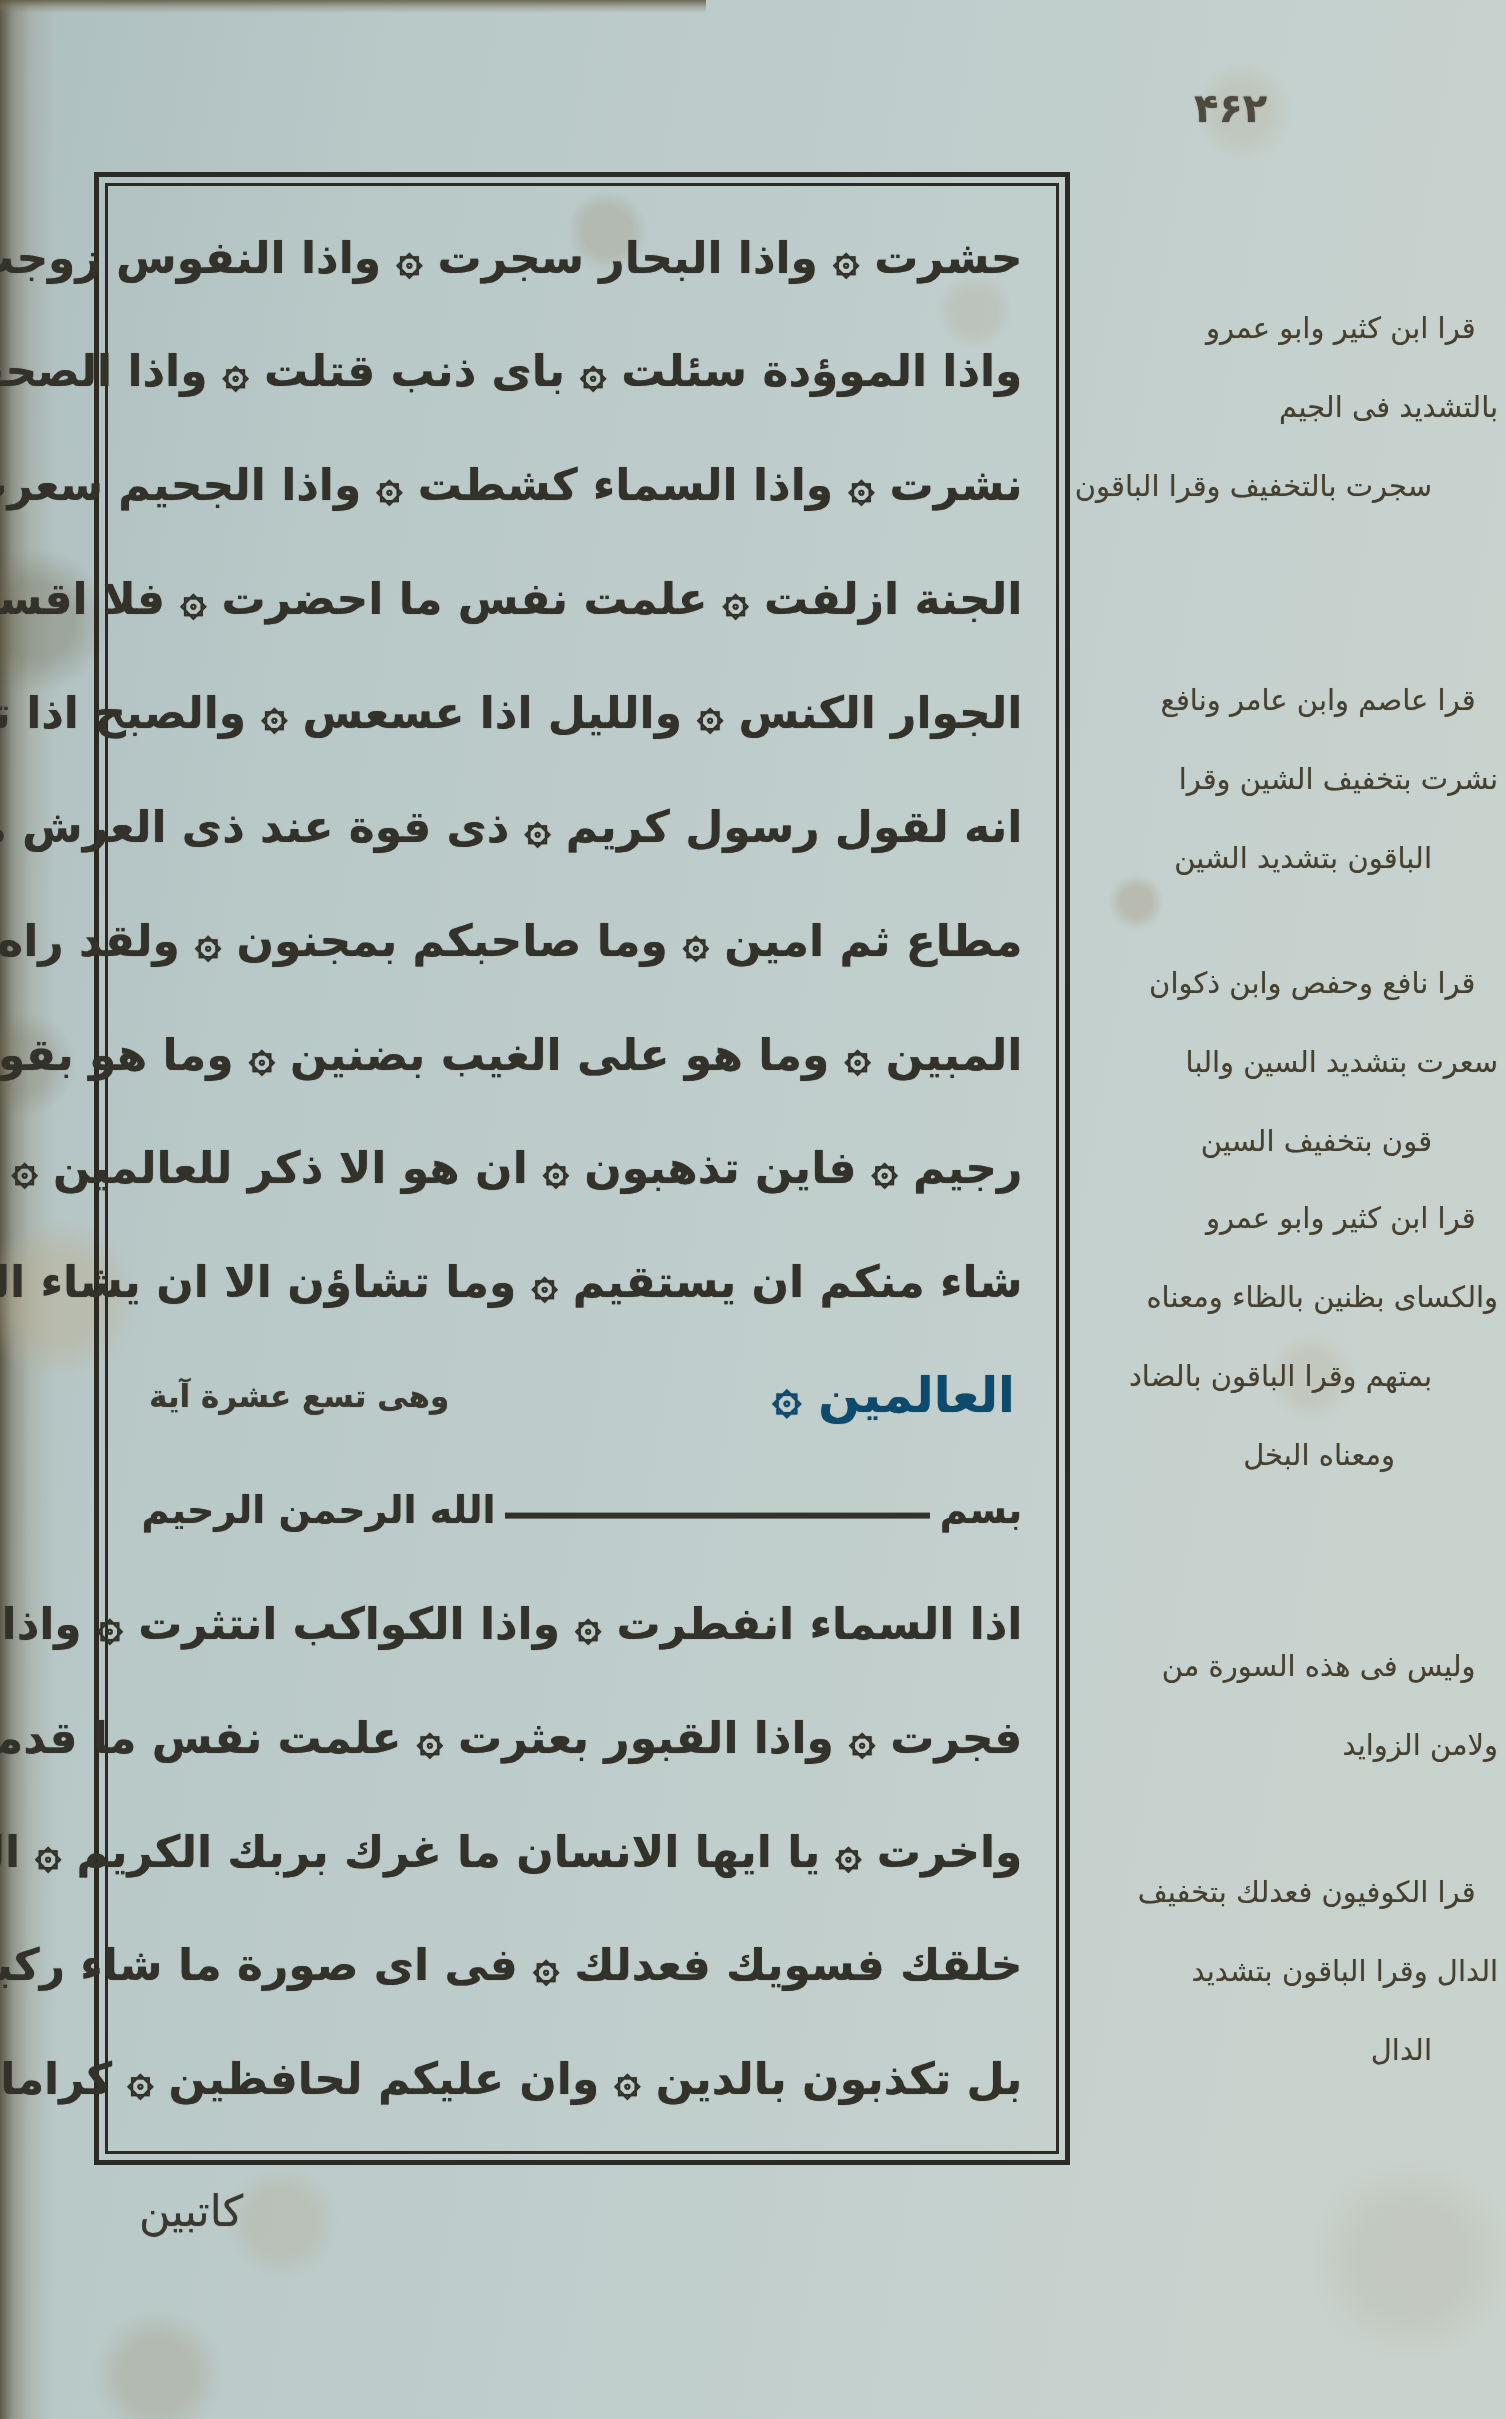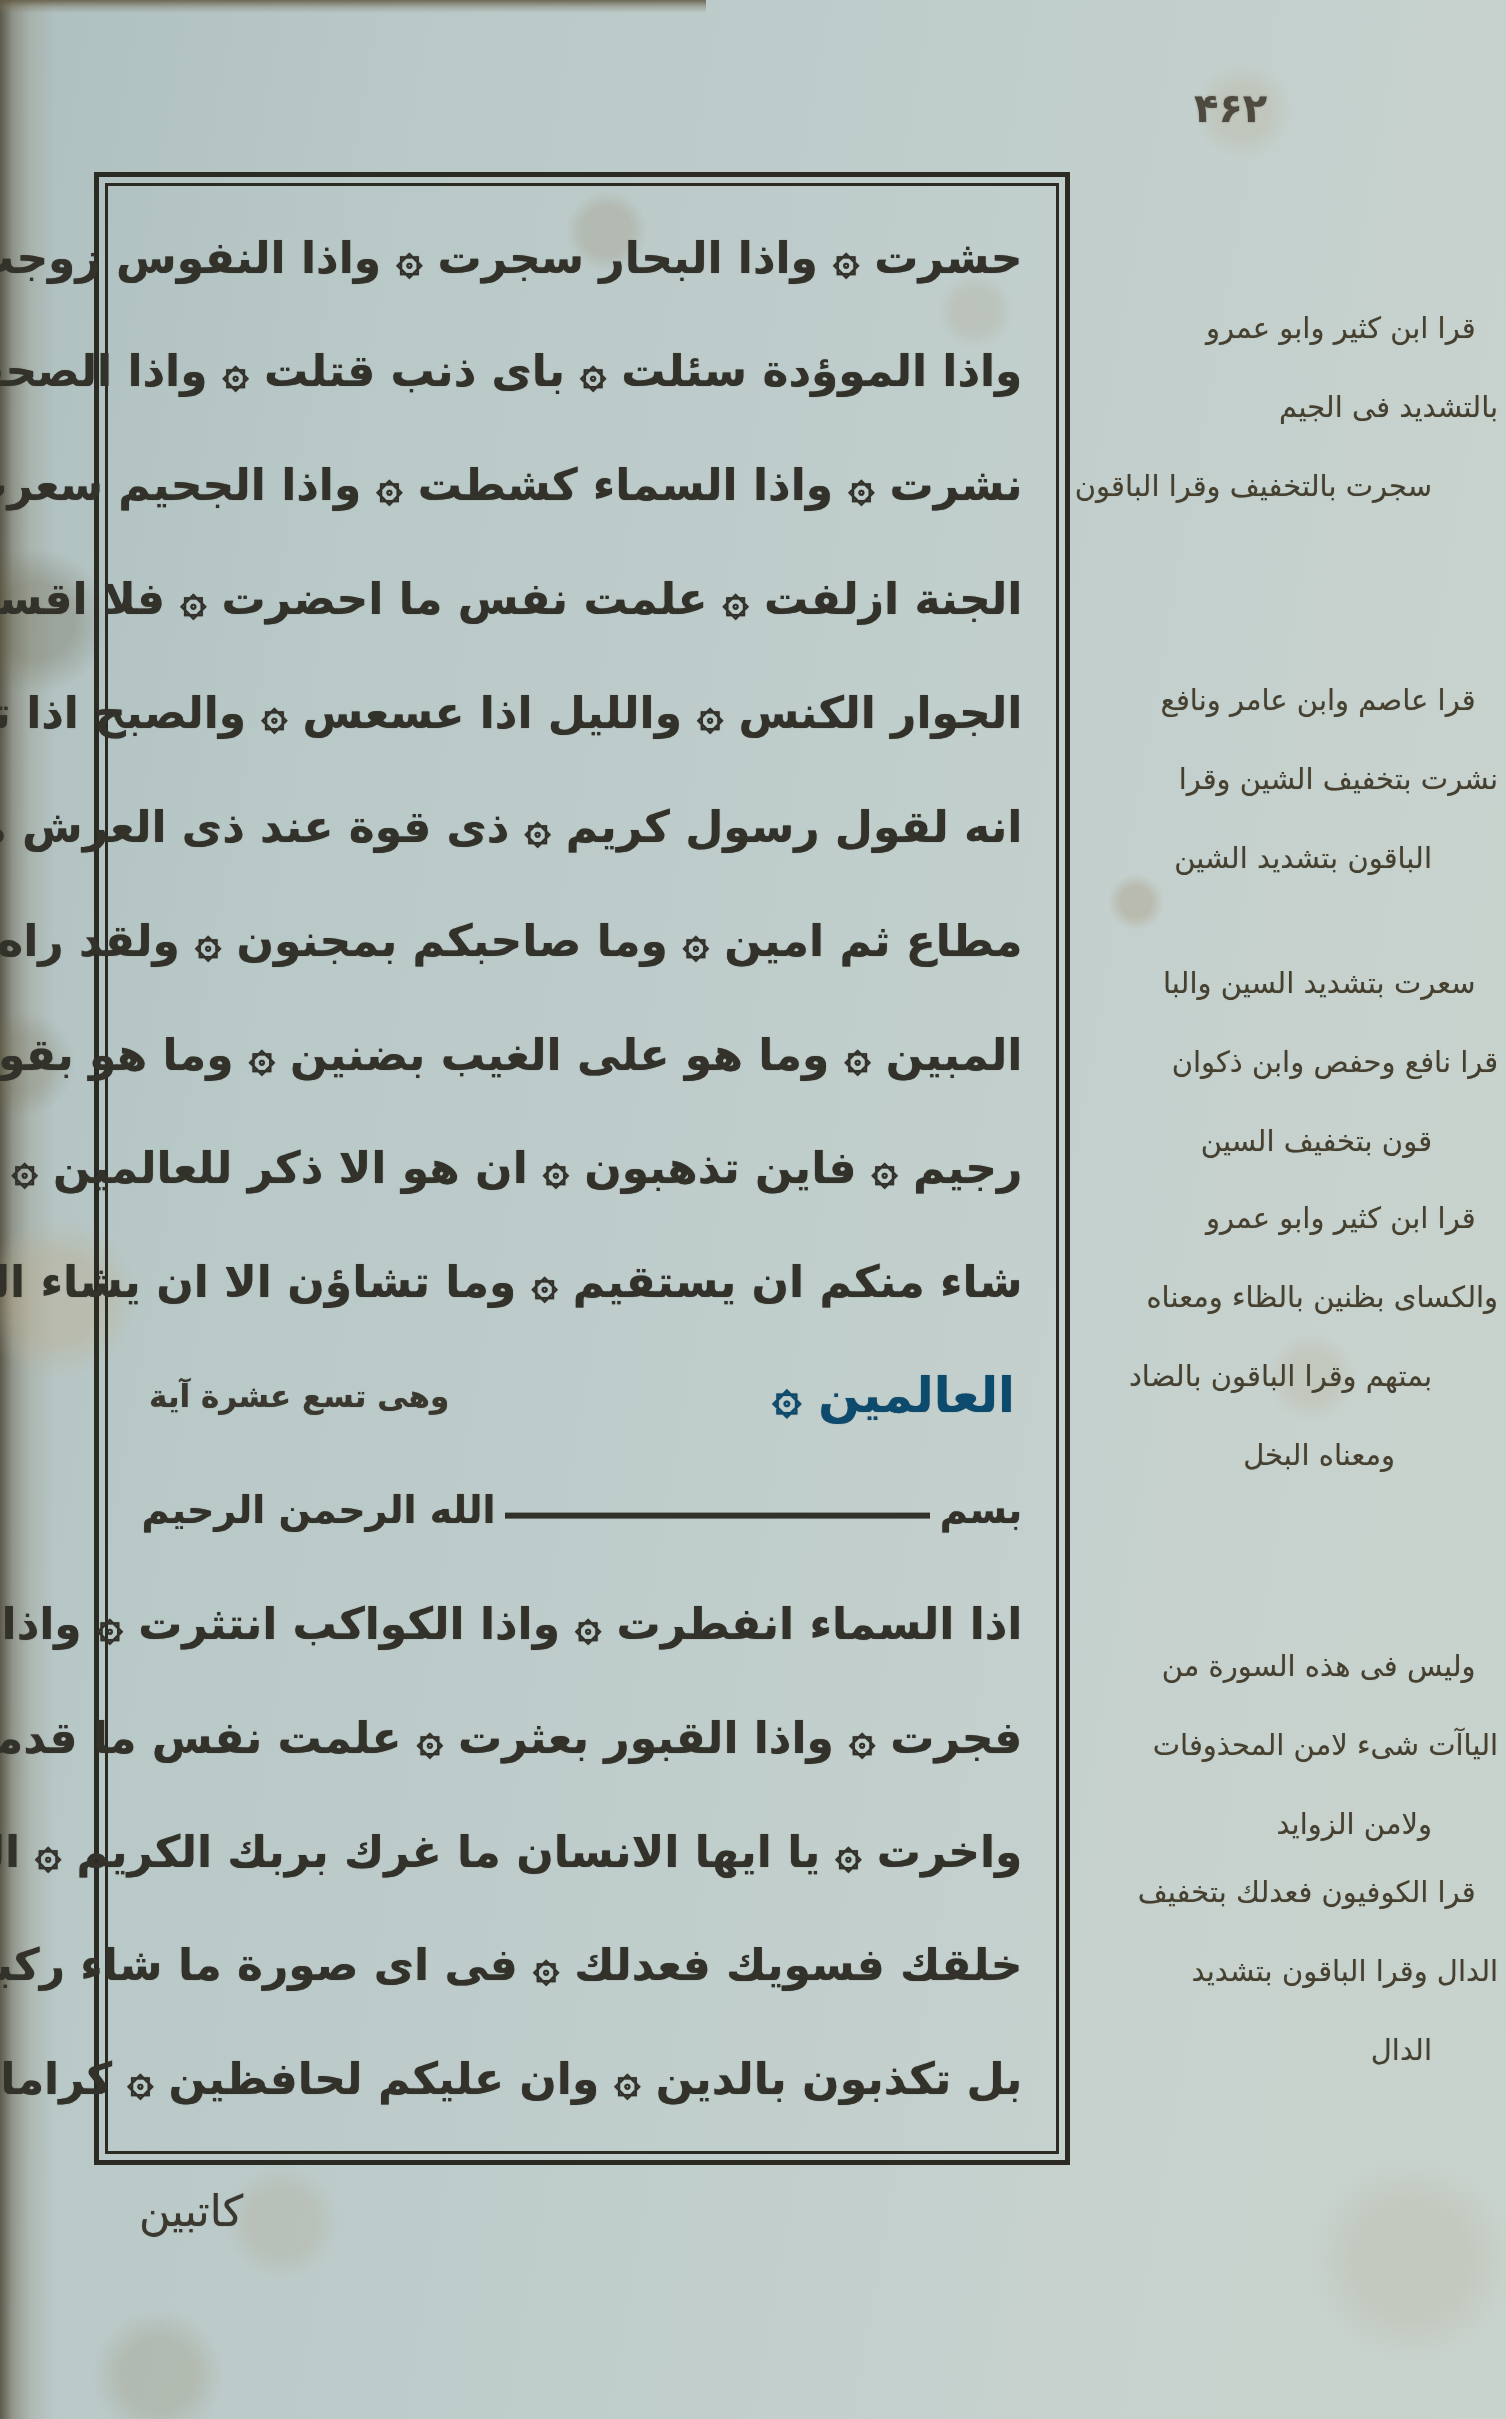--- a/index.html
+++ b/index.html
@@ -131,33 +131,32 @@
       <div class="m-line">قرا ابن كثير وابو عمرو</div>
       <div class="m-line">بالتشديد فى الجيم</div>
       <div class="m-line">سجرت بالتخفيف وقرا الباقون</div>
     </div>
     <div class="note" style="top:654px">
       <div class="m-line">قرا عاصم وابن عامر ونافع</div>
       <div class="m-line">نشرت بتخفيف الشين وقرا</div>
       <div class="m-line">الباقون بتشديد الشين</div>
     </div>
     <div class="note" style="top:937px">
+      <div class="m-line">قرا نافع وحفص وابن ذكوان</div>
       <div class="m-line">سعرت بتشديد السين والبا</div>
-      <div class="m-line">قرا نافع وحفص وابن ذكوان</div>
       <div class="m-line">قون بتخفيف السين</div>
     </div>
     <div class="note" style="top:1172px">
       <div class="m-line">قرا ابن كثير وابو عمرو</div>
       <div class="m-line">والكساى بظنين بالظاء ومعناه</div>
       <div class="m-line">بمتهم وقرا الباقون بالضاد</div>
       <div class="m-line">ومعناه البخل</div>
     </div>
     <div class="note" style="top:1620px">
       <div class="m-line">وليس فى هذه السورة من</div>
-      <div class="m-line">الياآت شىء لامن المحذوفات</div>
       <div class="m-line">ولامن الزوايد</div>
     </div>
     <div class="note" style="top:1846px">
       <div class="m-line">قرا الكوفيون فعدلك بتخفيف</div>
       <div class="m-line">الدال وقرا الباقون بتشديد</div>
       <div class="m-line">الدال</div>
     </div>
   </div>
 
   <div class="catchword">كاتبين</div>

